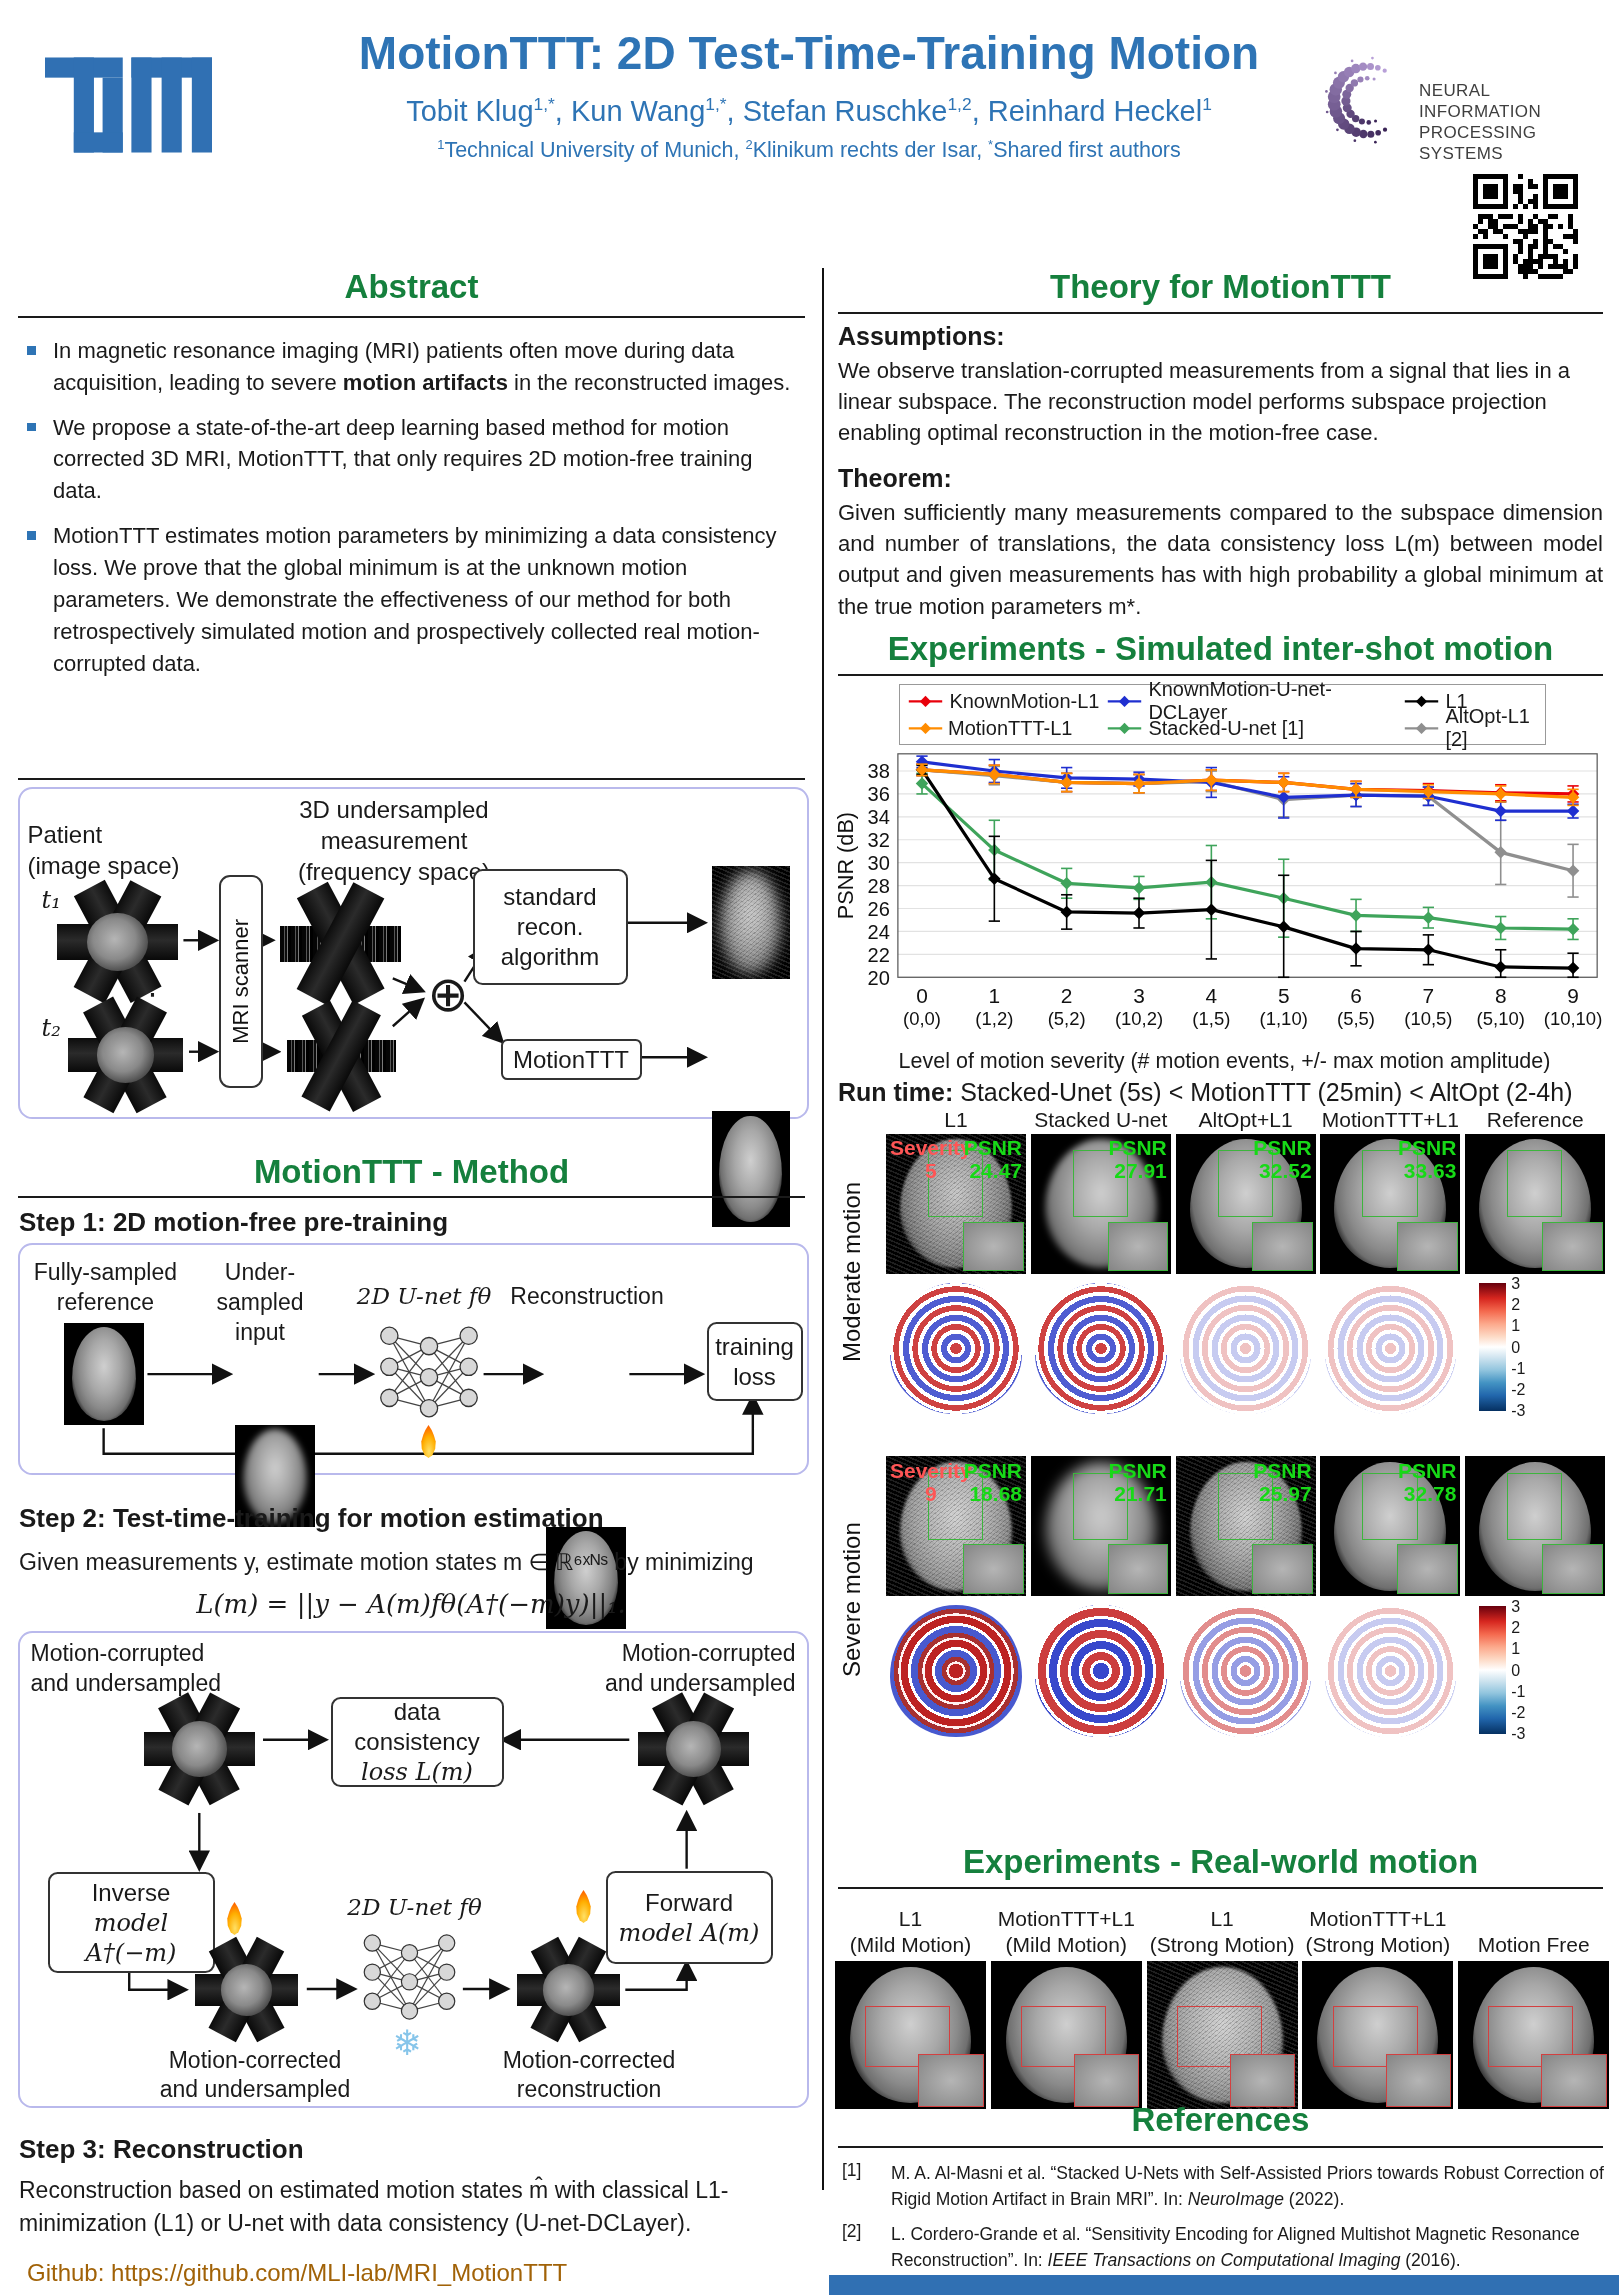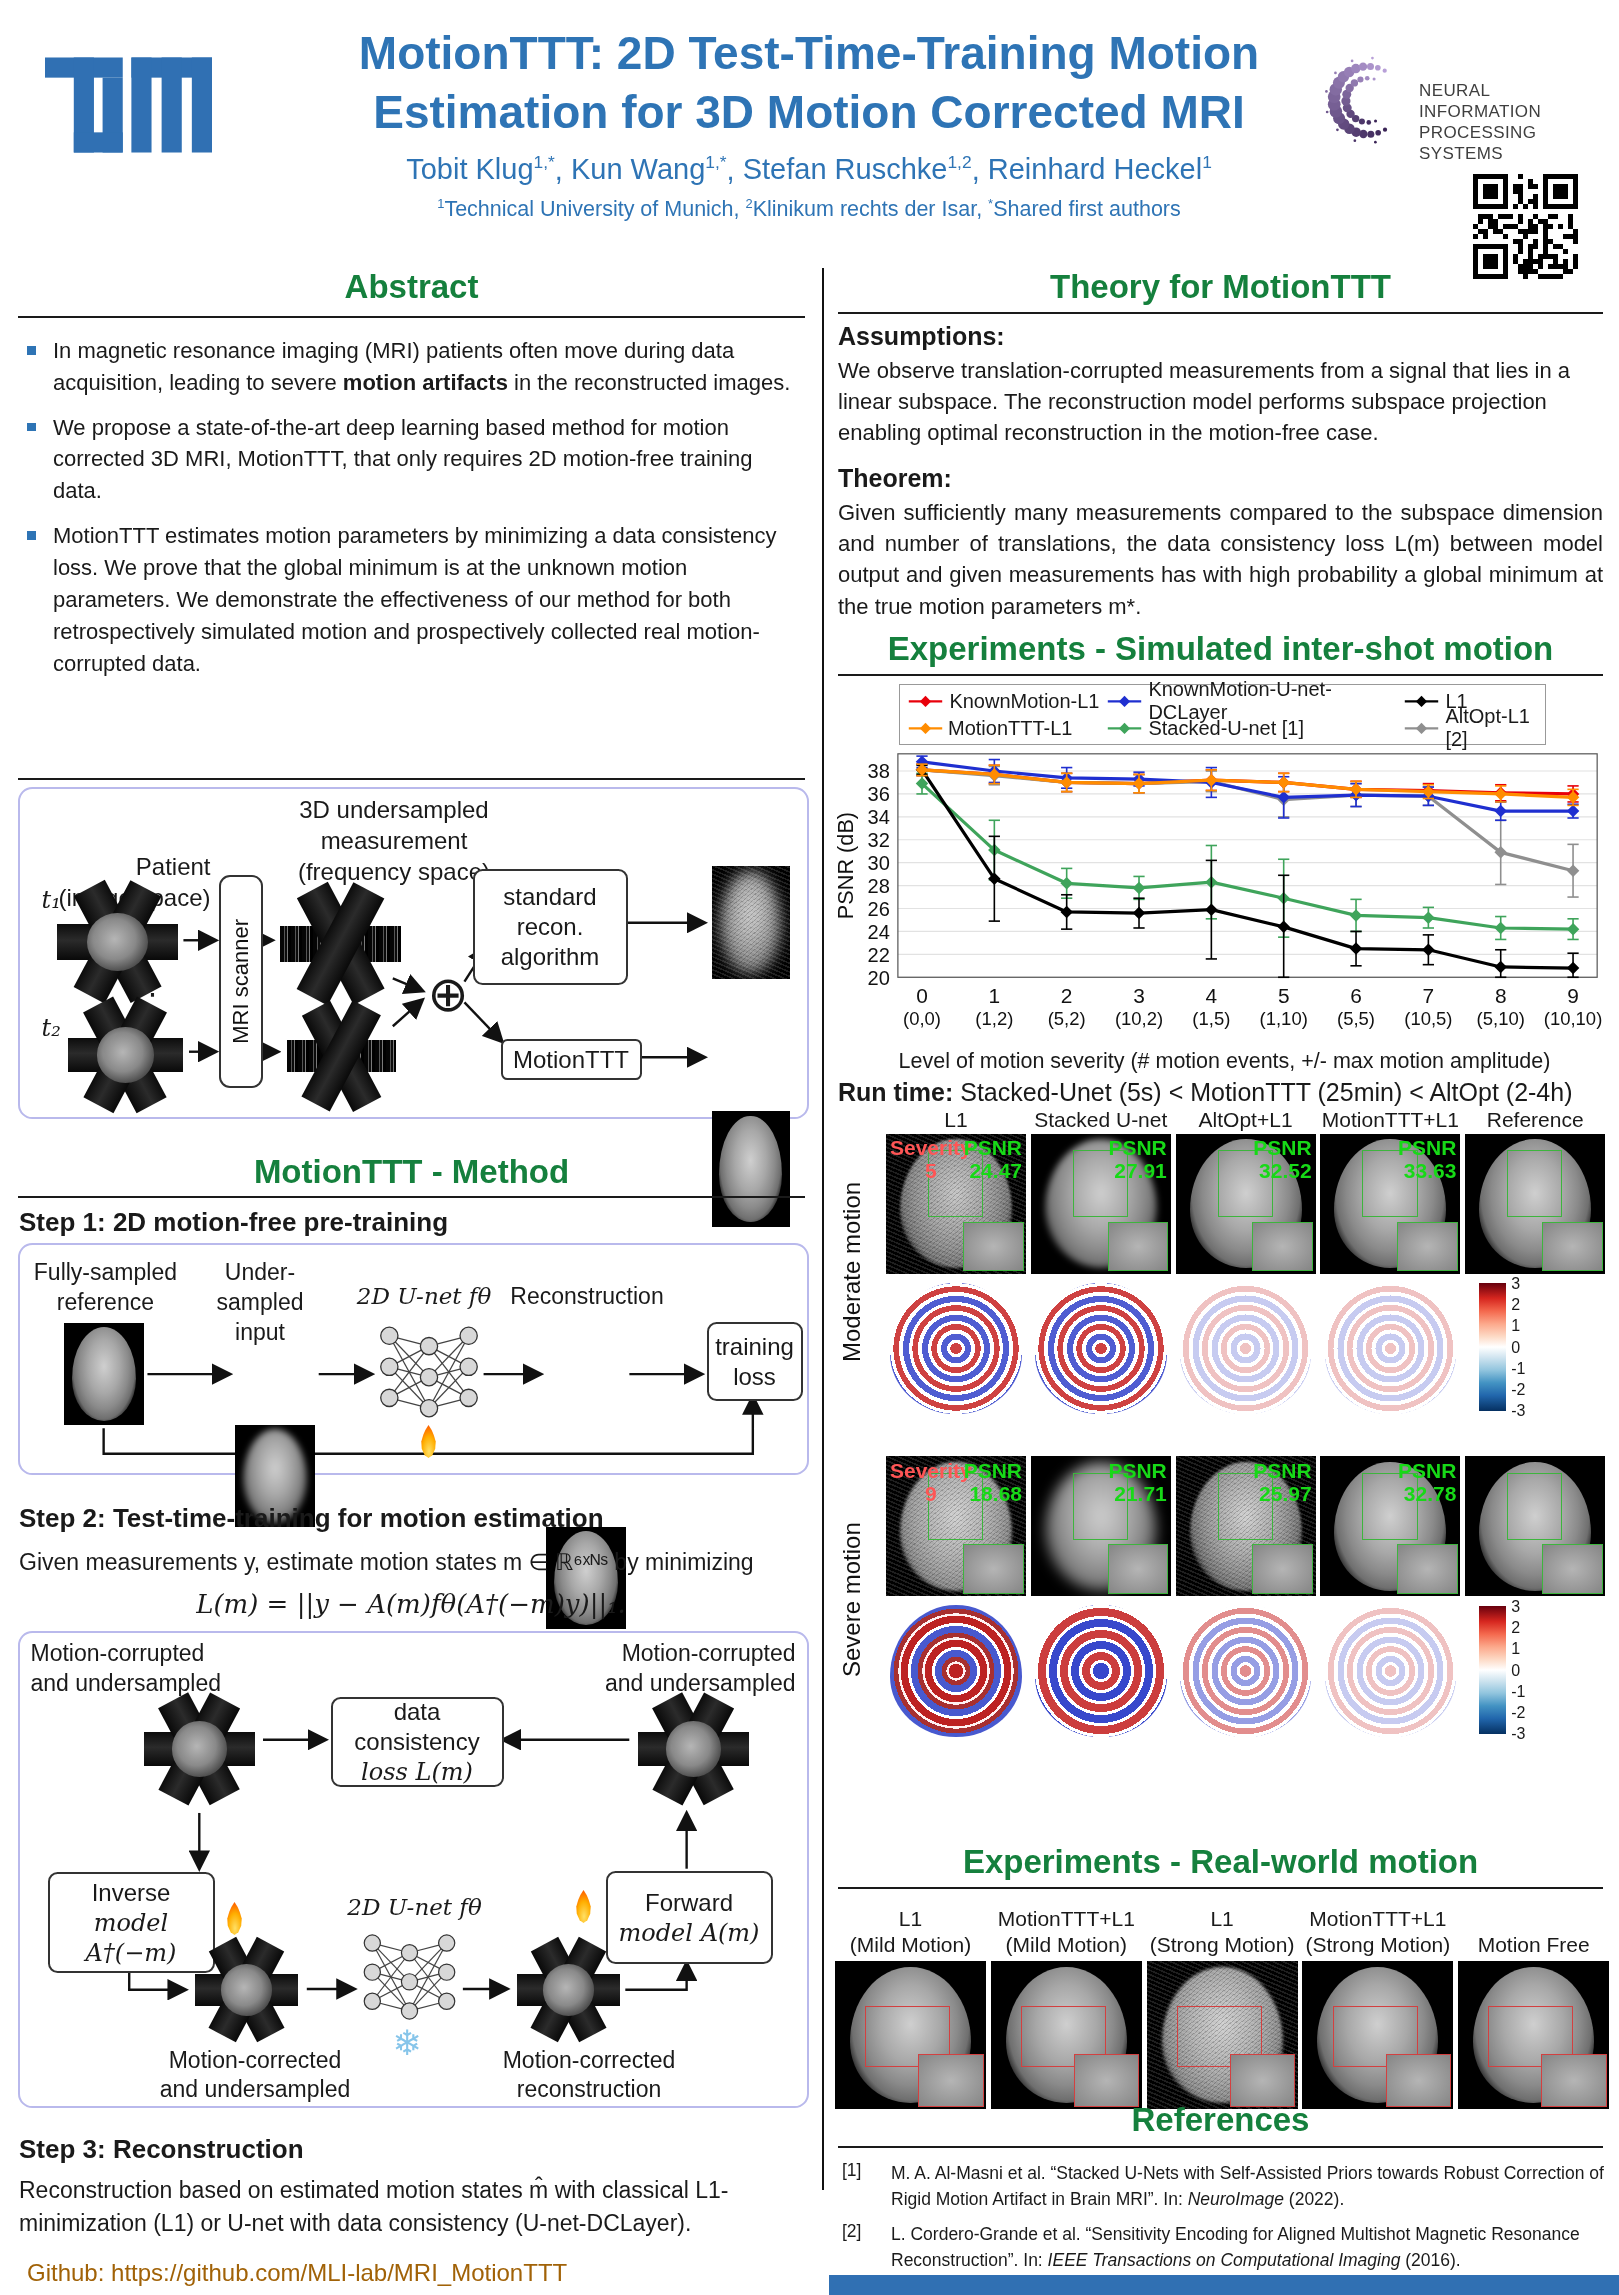--- a/index.html
+++ b/index.html
@@ -73,21 +73,20 @@
       <rect x="60" y="0" width="56" height="14"></rect>
         <rect x="60" y="0" width="14" height="66"></rect>
       <rect x="81" y="0" width="14" height="66"></rect>
         <rect x="102" y="0" width="14" height="66"></rect>
     </g>
   </svg>
 
   <div class="abs" style="left:239px;top:24px;width:1140px;text-align:center;">
     <div style="font-size:46px;font-weight:bold;color:#2e74b5;line-height:1.28;">
       <div>MotionTTT: 2D Test-Time-Training Motion</div>
-      <div>Estimation for 3D Motion Corrected MRI</div>
     </div>
     <div id="authorsLine" style="font-size:29px;color:#2e74b5;margin-top:11px;"><span>Tobit Klug<sup>1,*</sup></span>, <span>Kun Wang<sup>1,*</sup></span>, <span>Stefan Ruschke<sup>1,2</sup></span>, <span>Reinhard Heckel<sup>1</sup></span></div>
     <div id="affilLine" style="font-size:21.5px;color:#2e74b5;margin-top:9.6px;"><sup>1</sup>Technical University of Munich, <sup>2</sup>Klinikum rechts der Isar, <sup>*</sup>Shared first authors</div>
   </div>
 
   <div class="abs" style="left:1317px;top:62px;width:295px;">
     <svg id="nipsDots" style="position:absolute;left:0;top:-11px;width:102px;height:102px" viewBox="0 0 120 120">
         <circle cx="80" cy="92.64101615137754" r="2.5" fill="rgb(58,36,86)"></circle>
         <circle cx="71.96163169024348" cy="96.16961314065108" r="3.3229729514036697" fill="rgb(65,43,93)"></circle>
         <circle cx="63.347113733292616" cy="97.85971436998017" r="4.123497346023417" fill="rgb(71,49,100)"></circle>
@@ -290,21 +289,21 @@
         <line x1="212" y1="330" x2="244" y2="330"></line>
           <line x1="303" y1="330" x2="322" y2="330"></line>
         <line x1="468" y1="238" x2="504" y2="253"></line>
           <line x1="468" y1="298" x2="504" y2="266"></line>
         <line x1="558" y1="242" x2="585" y2="200"></line>
           <line x1="558" y1="268" x2="604" y2="316"></line>
         <line x1="760" y1="168" x2="858" y2="168"></line>
           <line x1="775" y1="337" x2="858" y2="337"></line>
       </g>
     </svg>
-    <div class="abs" style="left:8px;top:30px;width:183px;text-align:right;font-size:24px;line-height:1.3;margin-top:32px;">
+    <div class="abs" style="left:8px;top:30px;width:183px;text-align:left;font-size:24px;line-height:1.3;">
       <div>Patient</div>
         <div>(image space)</div>
     </div>
     <div class="abs" style="left:231px;top:4.8px;width:287px;text-align:center;font-size:24px;line-height:1.3;">
       <div>3D undersampled</div>
         <div>measurement</div>
         <div>(frequency space)</div>
     </div>
     <div class="abs serif" style="left:22px;top:97px;font-size:24px;">t₁</div>
     <div class="abs serif" style="left:22px;top:225px;font-size:24px;">t₂</div>

